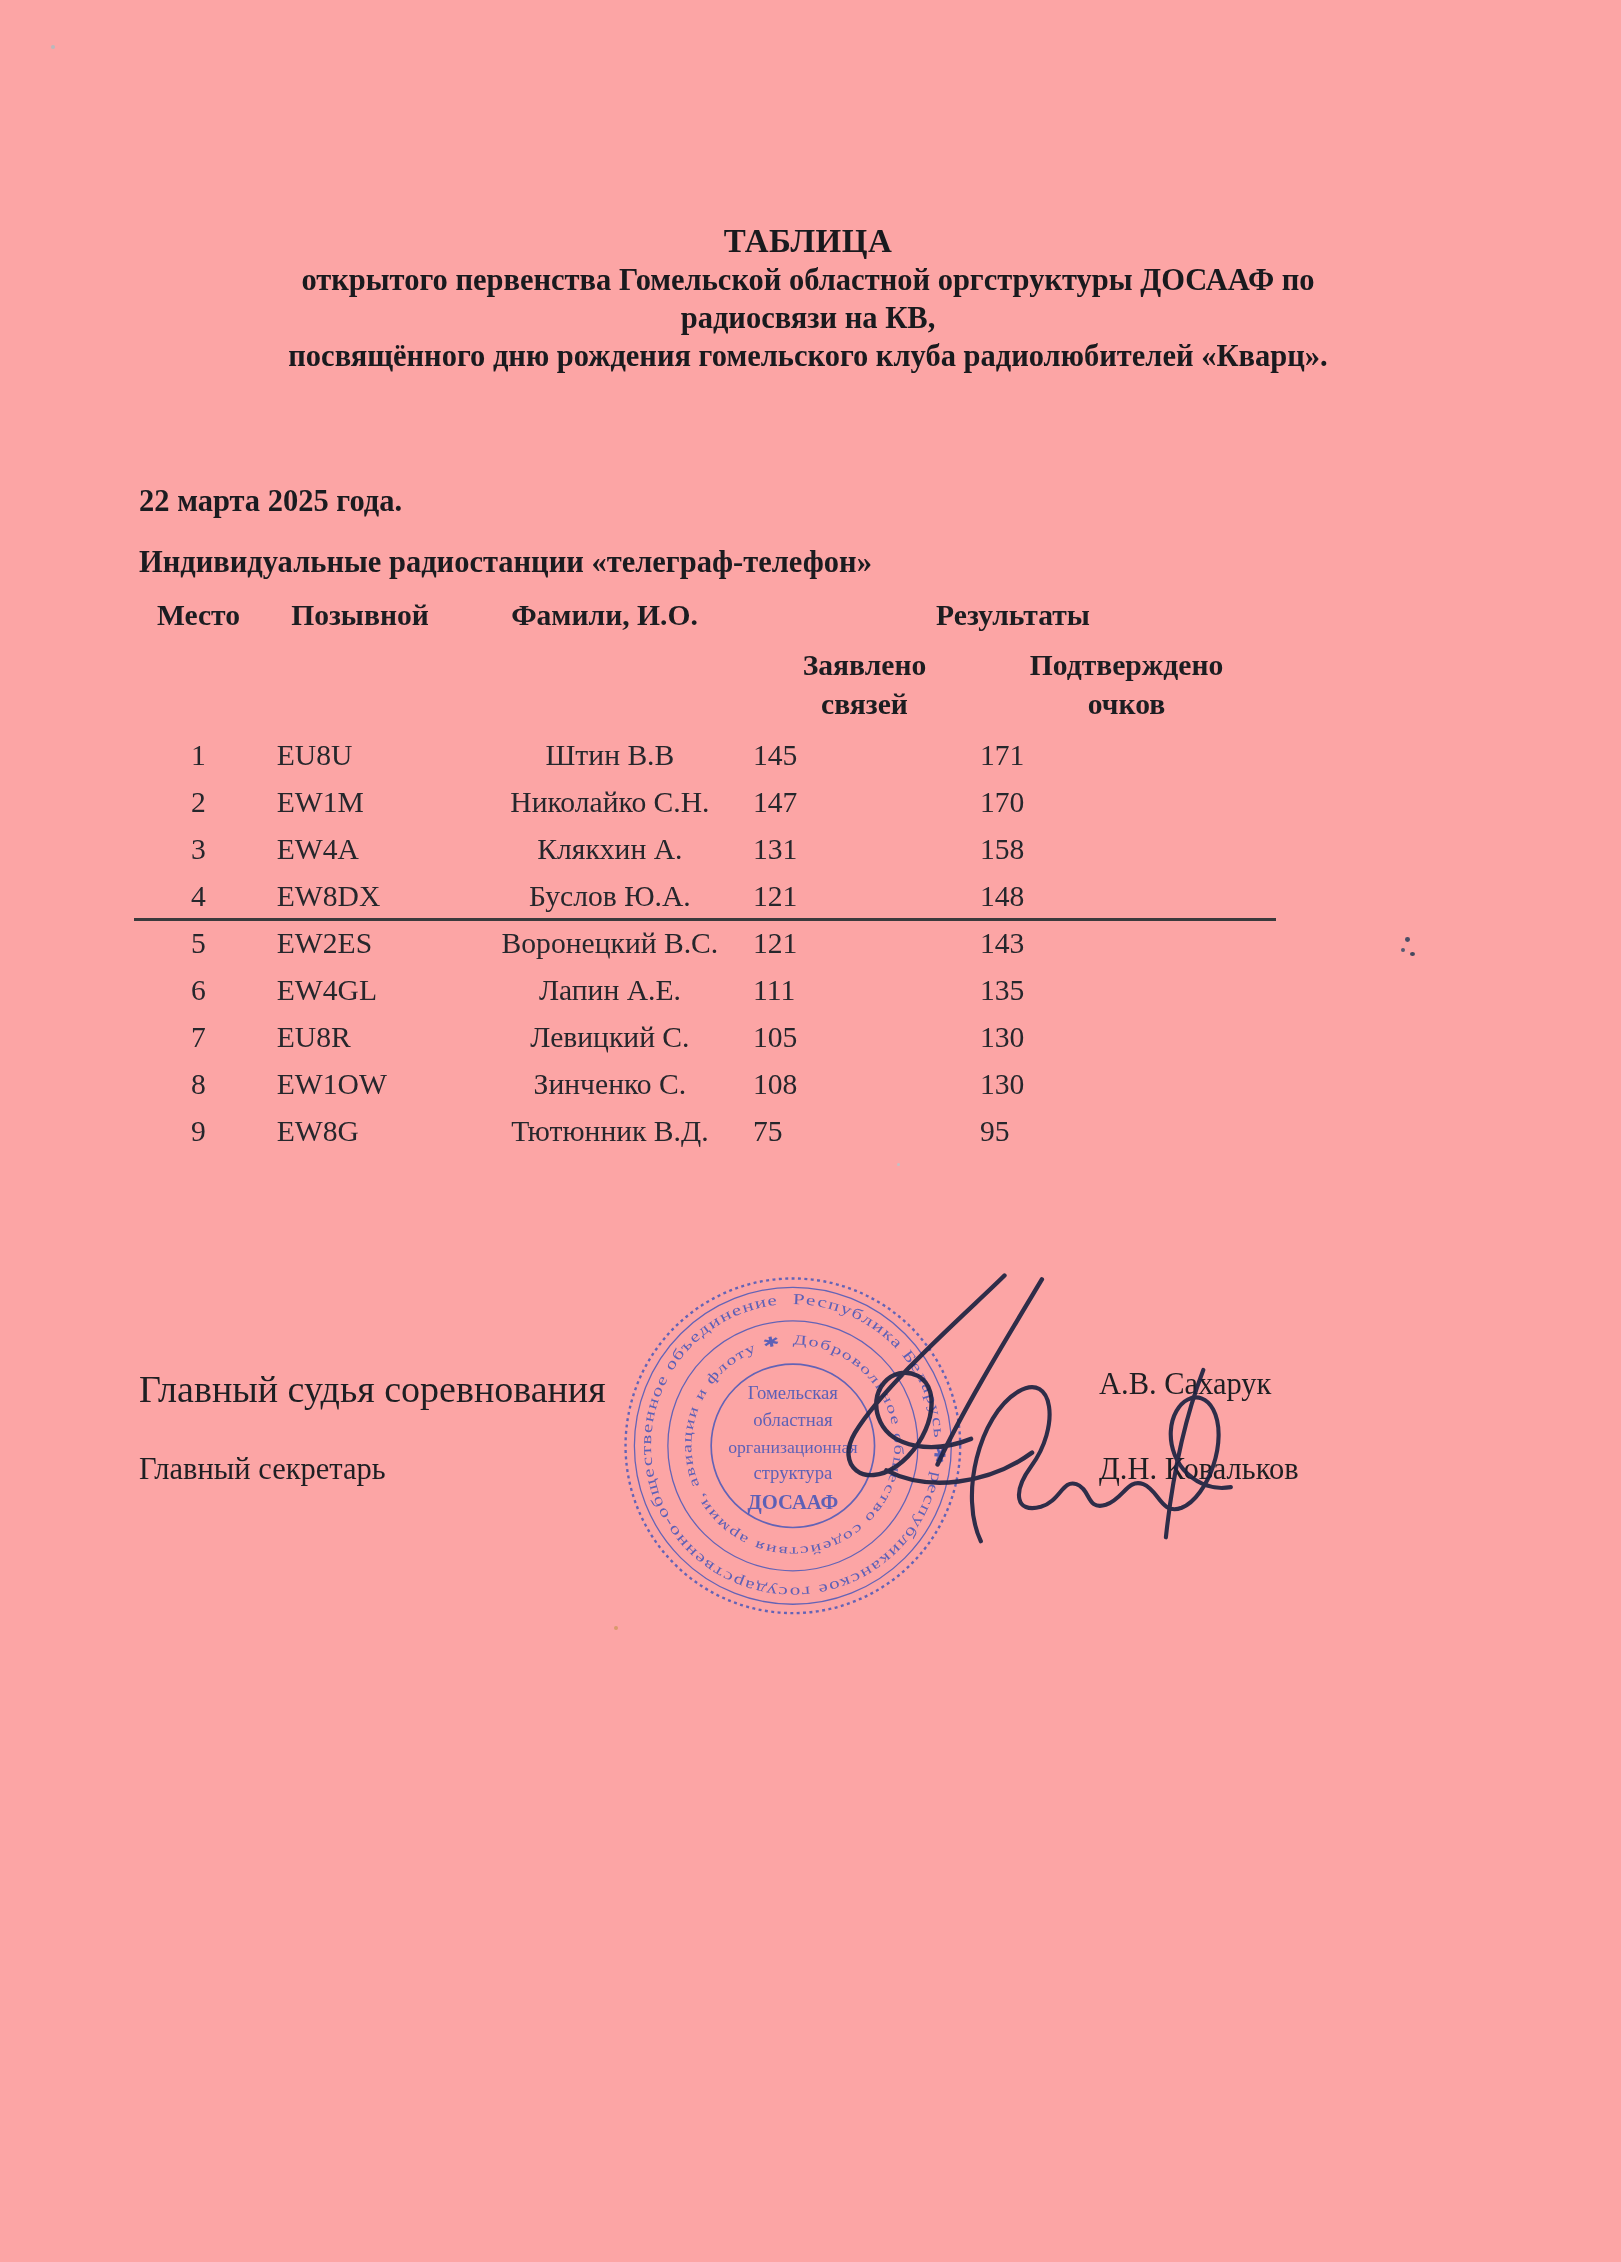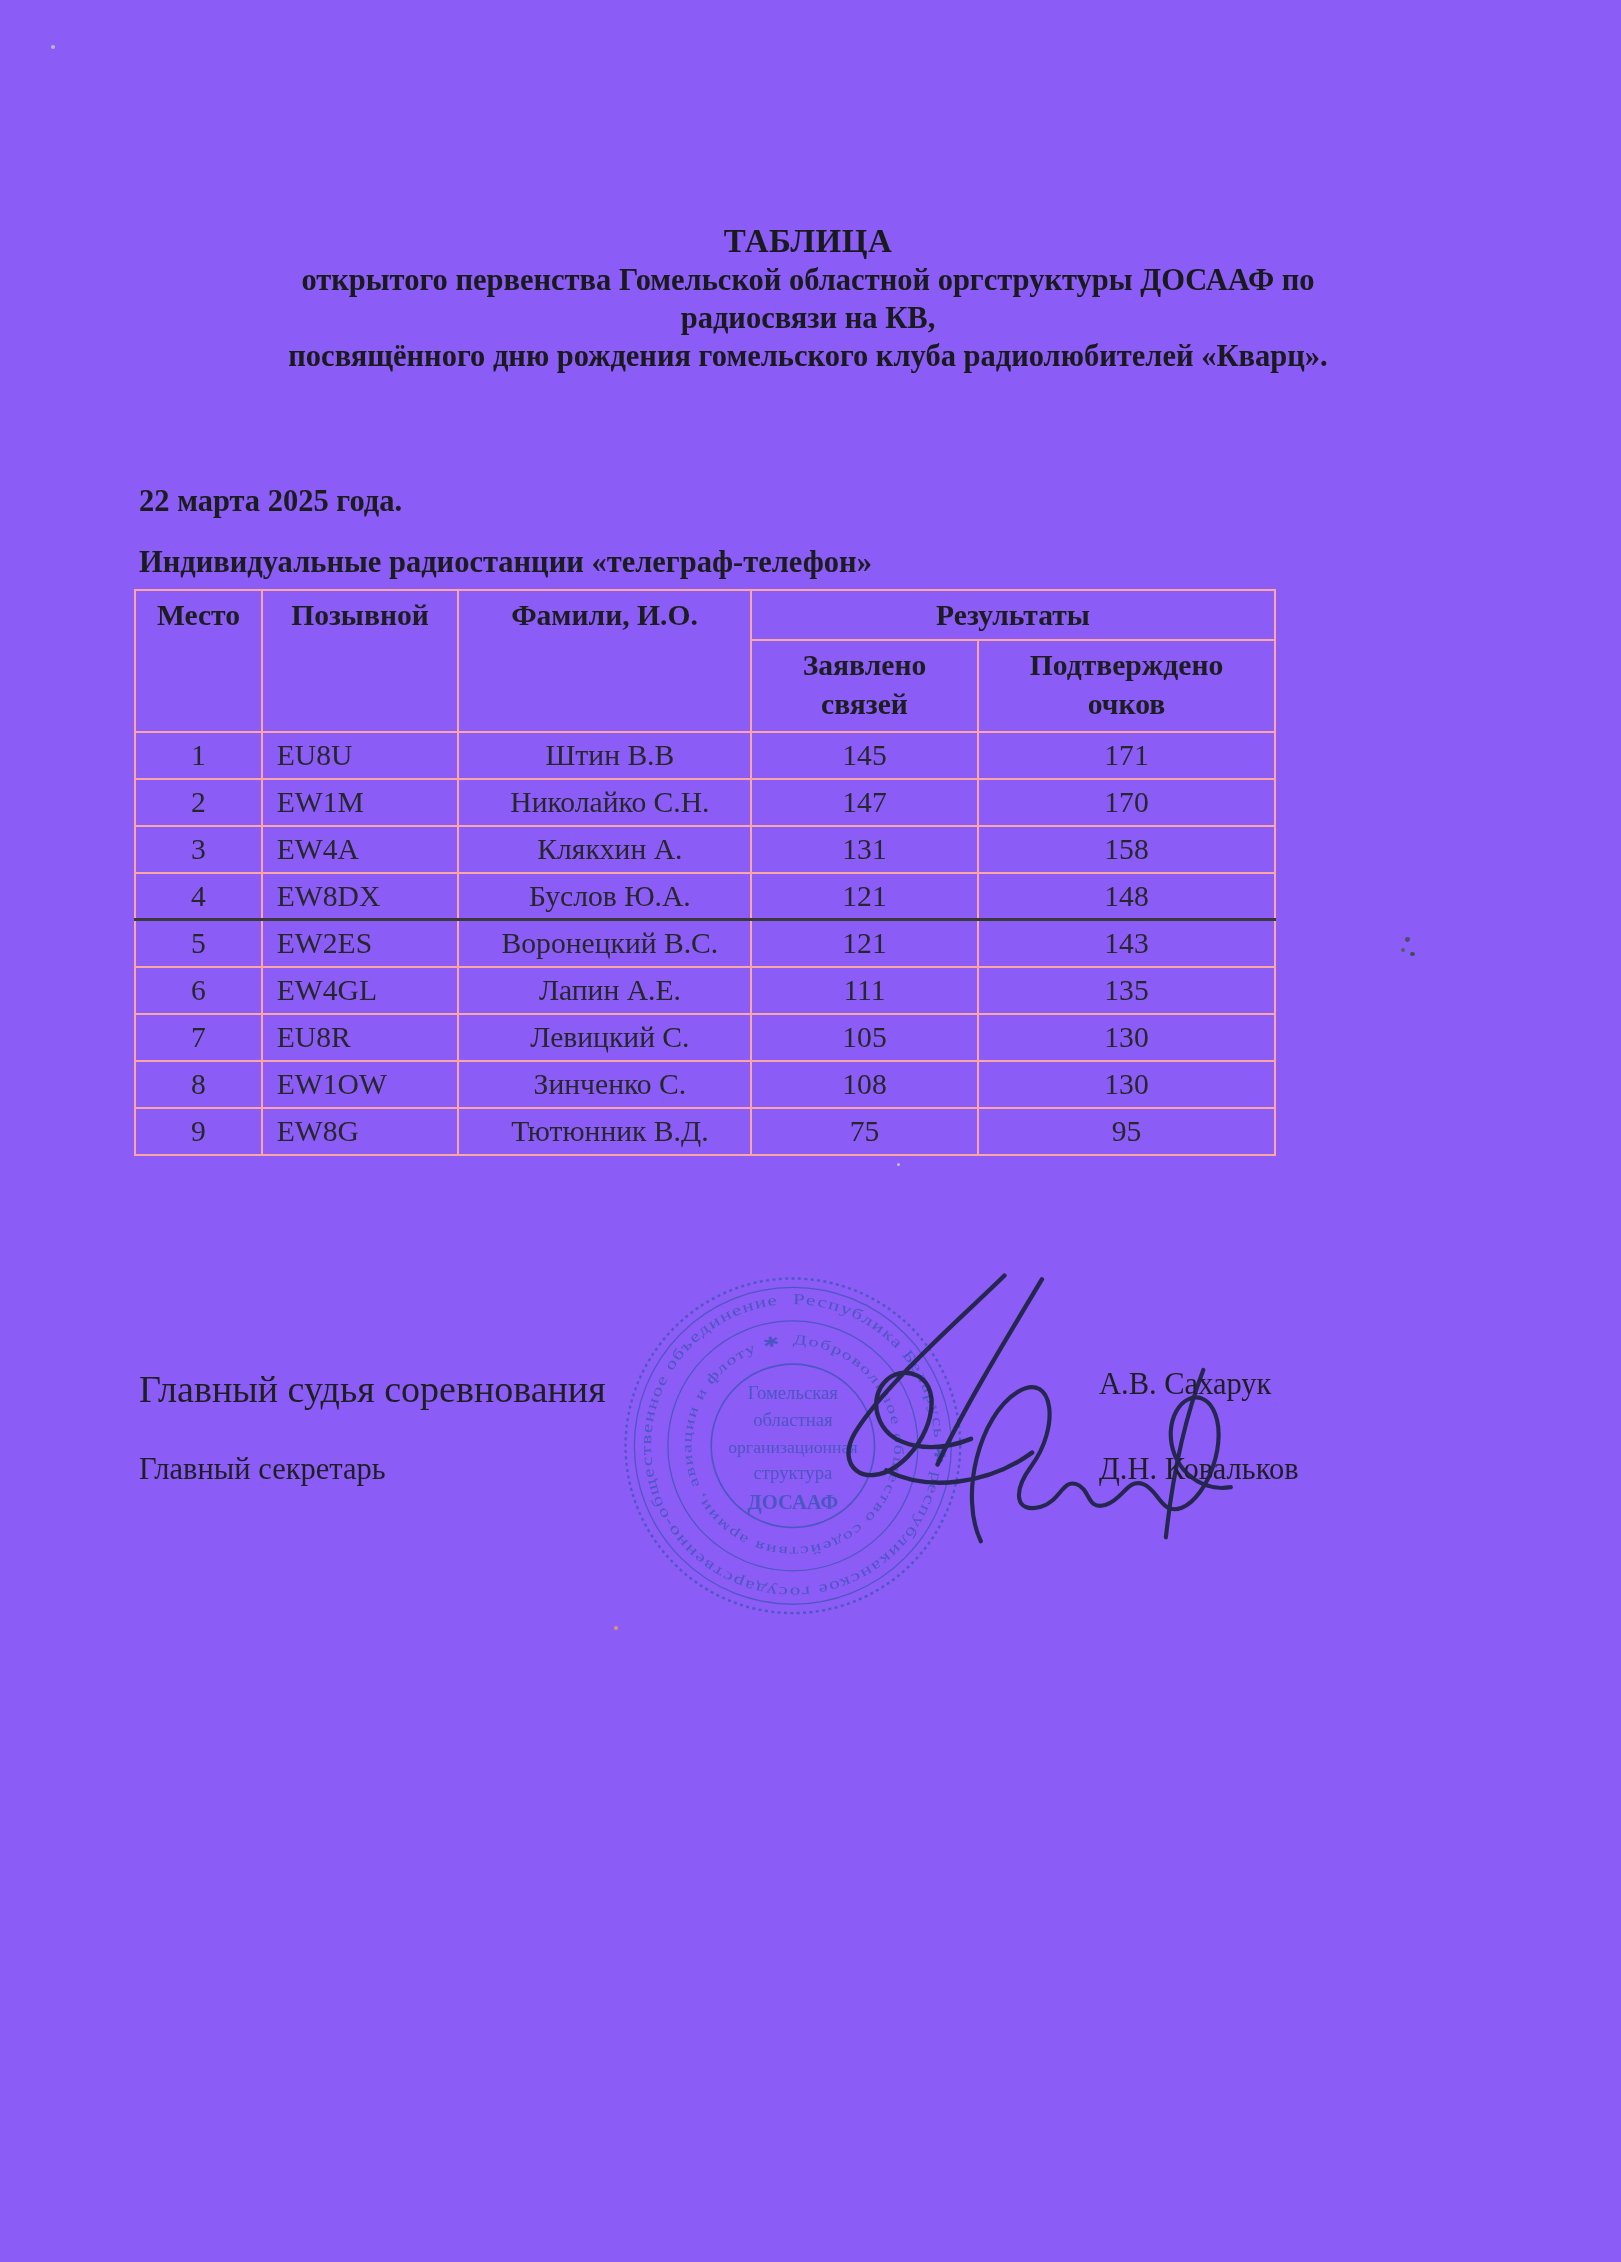--- a/index.html
+++ b/index.html
@@ -1,19 +1,19 @@
 <!DOCTYPE html>
 <html lang="ru"><head>
 <meta charset="utf-8">
 <style>
   html,body{margin:0;padding:0;background:#e8e8e8;}
   .page{
     position:relative;
     width:1621px;height:2263px;
-    background:#8b5cf6;
+    background:#fca5a5;
     font-family:"Liberation Serif","DejaVu Serif",serif;
     color:#1e1f23;
     overflow:hidden;
   }
   
   .title-block{
     position:absolute;left:138px;top:222px;width:1340px;
     text-align:center;font-weight:bold;color:#191a1e;
   }
   .doc-title{font-size:33px;line-height:39px;letter-spacing:0.5px;}
@@ -43,21 +43,21 @@
   }
   .th-span{height:134px;}
   .row-head1{height:47px;}
   .row-head2{height:87px;}
   .subhead{white-space:pre-line;line-height:39px;padding-top:7.9px;}
   .results-table tbody tr{height:47px;}
   .results-table td{vertical-align:middle;}
   .td-place{text-align:center;}
   .td-callsign{text-align:left;padding-left:13.8px;font-family:"Liberation Serif","DejaVu Serif",serif;}
   .td-name{text-align:center;padding-left:11.8px;}
-  .td-num{text-align:center;}
+  .td-num{}
   tr.heavy-bottom td{border-bottom:3px solid #3a3a3c;}
   
   .sig-label-judge{position:absolute;left:139px;top:1367px;font-size:38px;}
   .sig-label-secretary{position:absolute;left:139px;top:1452px;font-size:30.5px;}
   .sig-name-judge{position:absolute;left:1099px;top:1367px;font-size:30.5px;}
   .sig-name-secretary{position:absolute;left:1099px;top:1452px;font-size:30.5px;}
   
   .stamp-wrap{position:absolute;left:591px;top:1244px;width:699px;height:438px;}
   
   .speck{position:absolute;border-radius:50%;}

